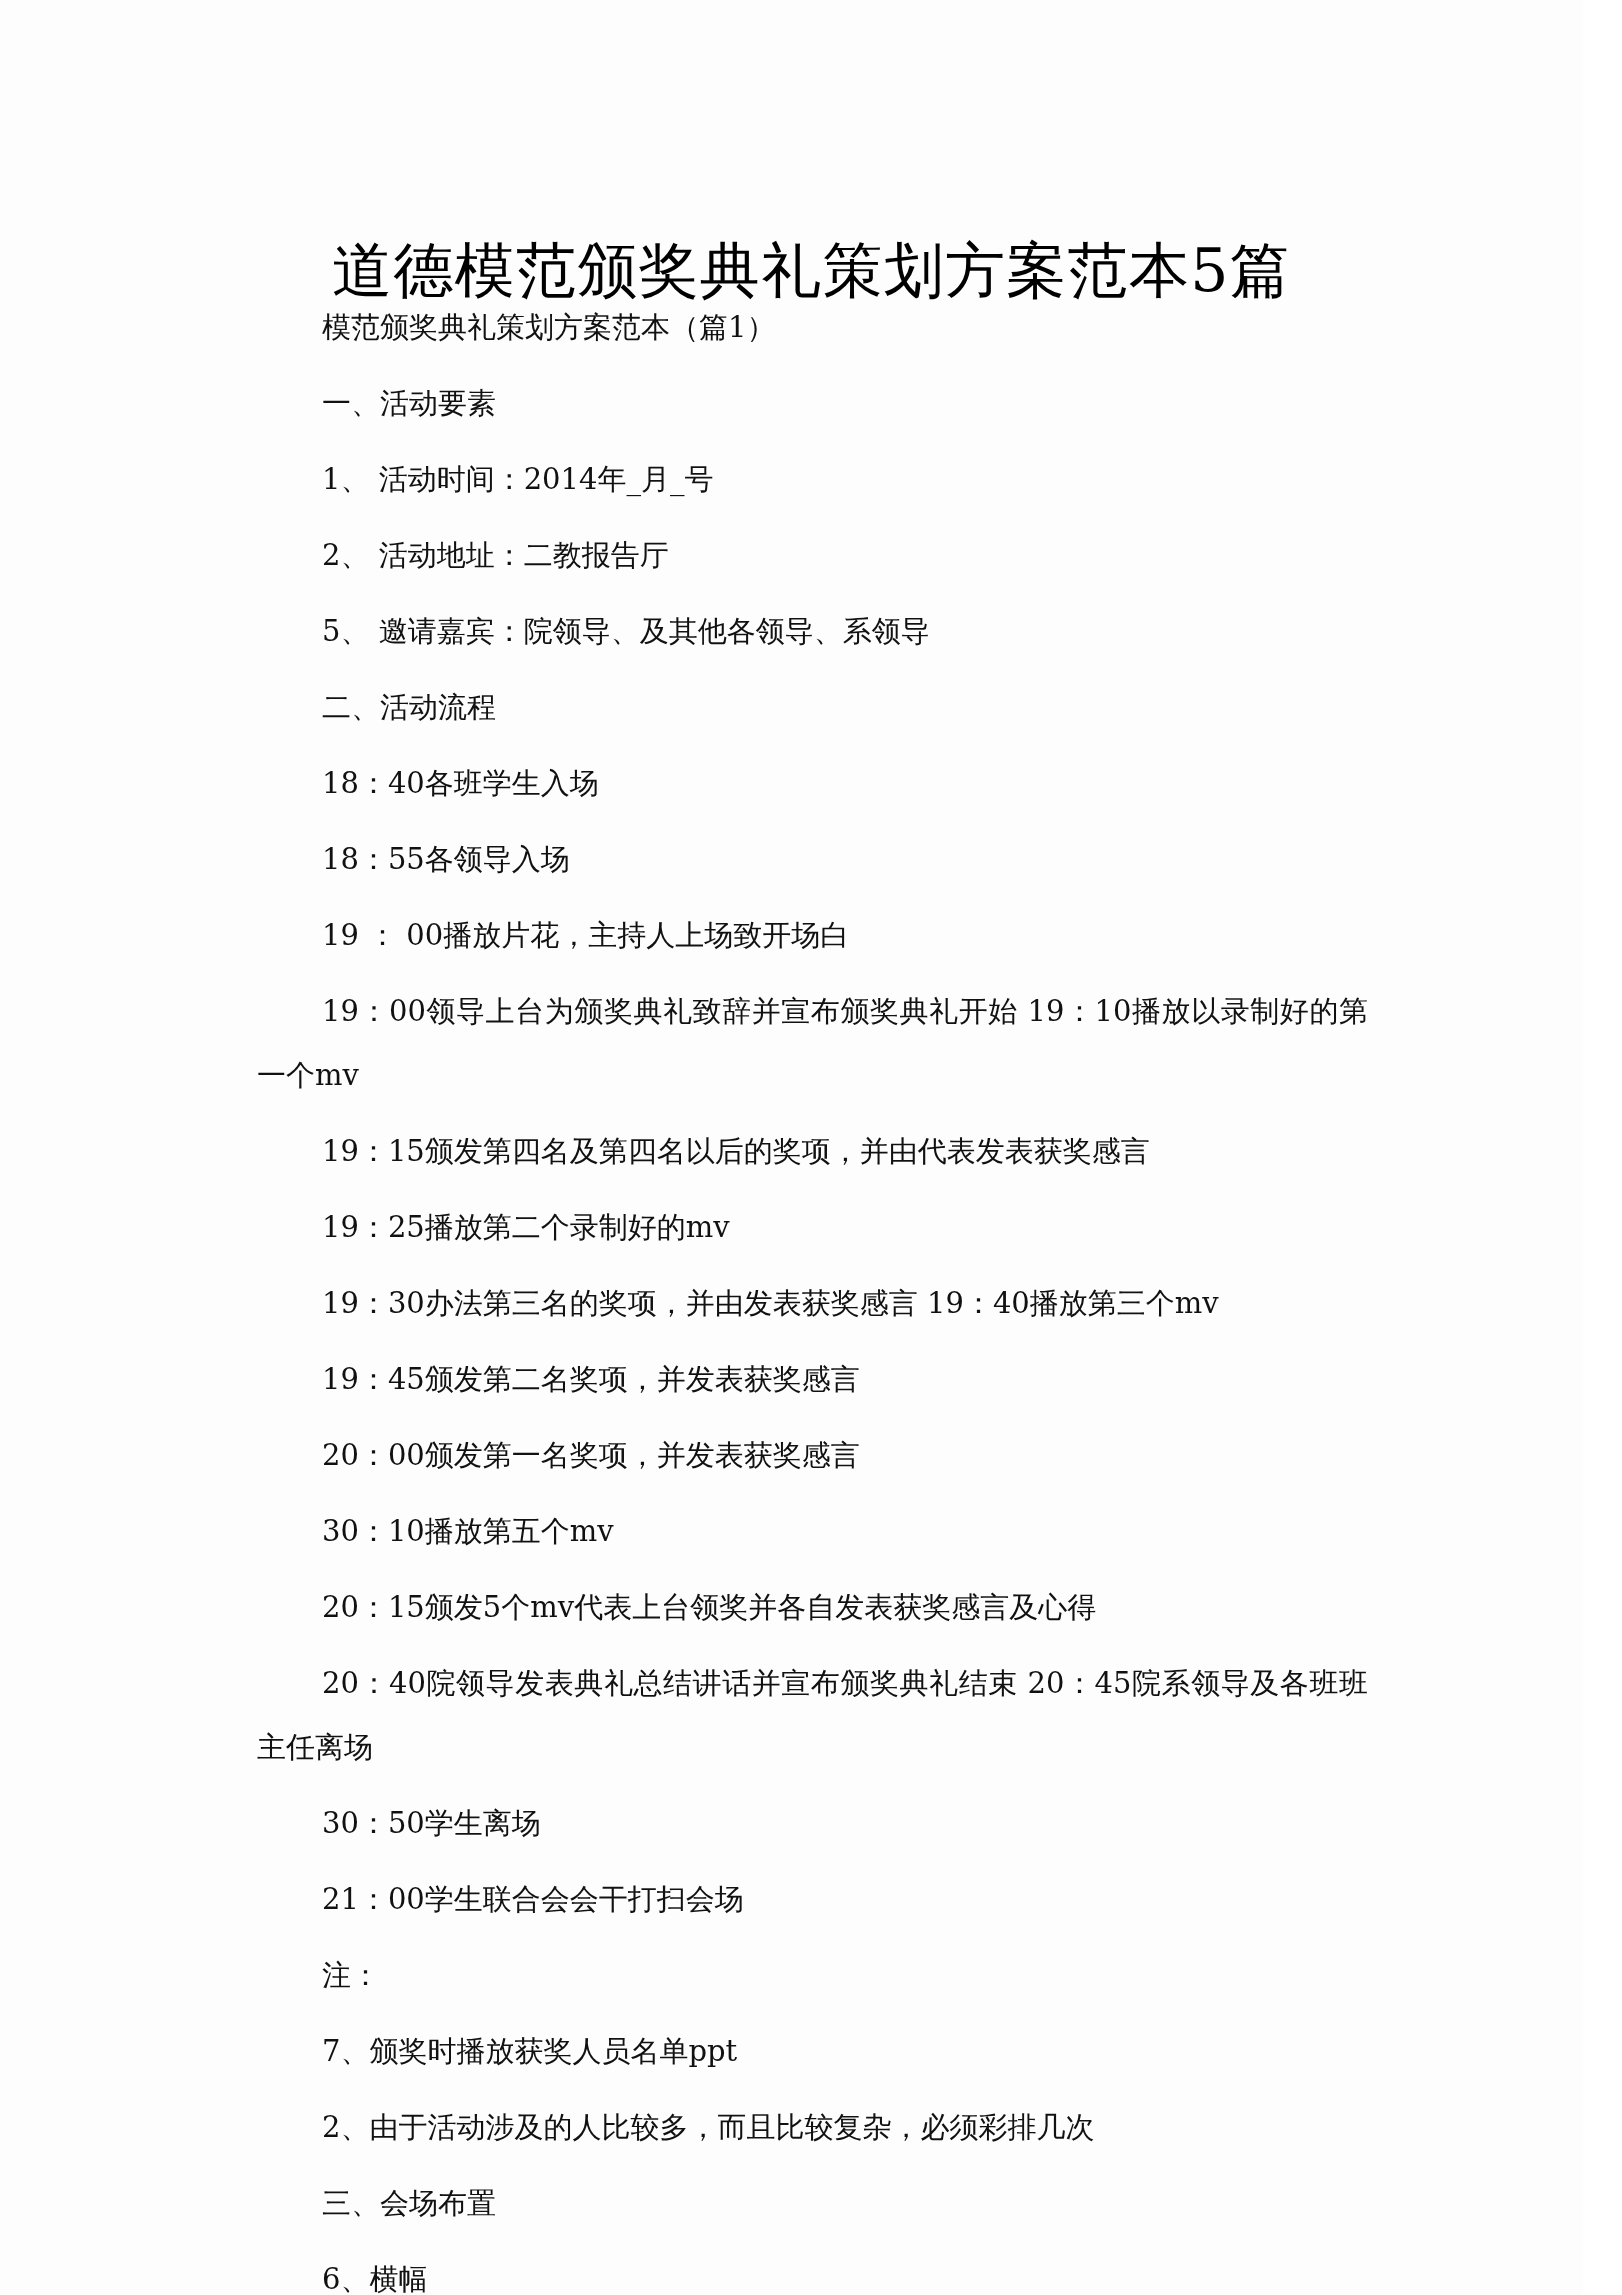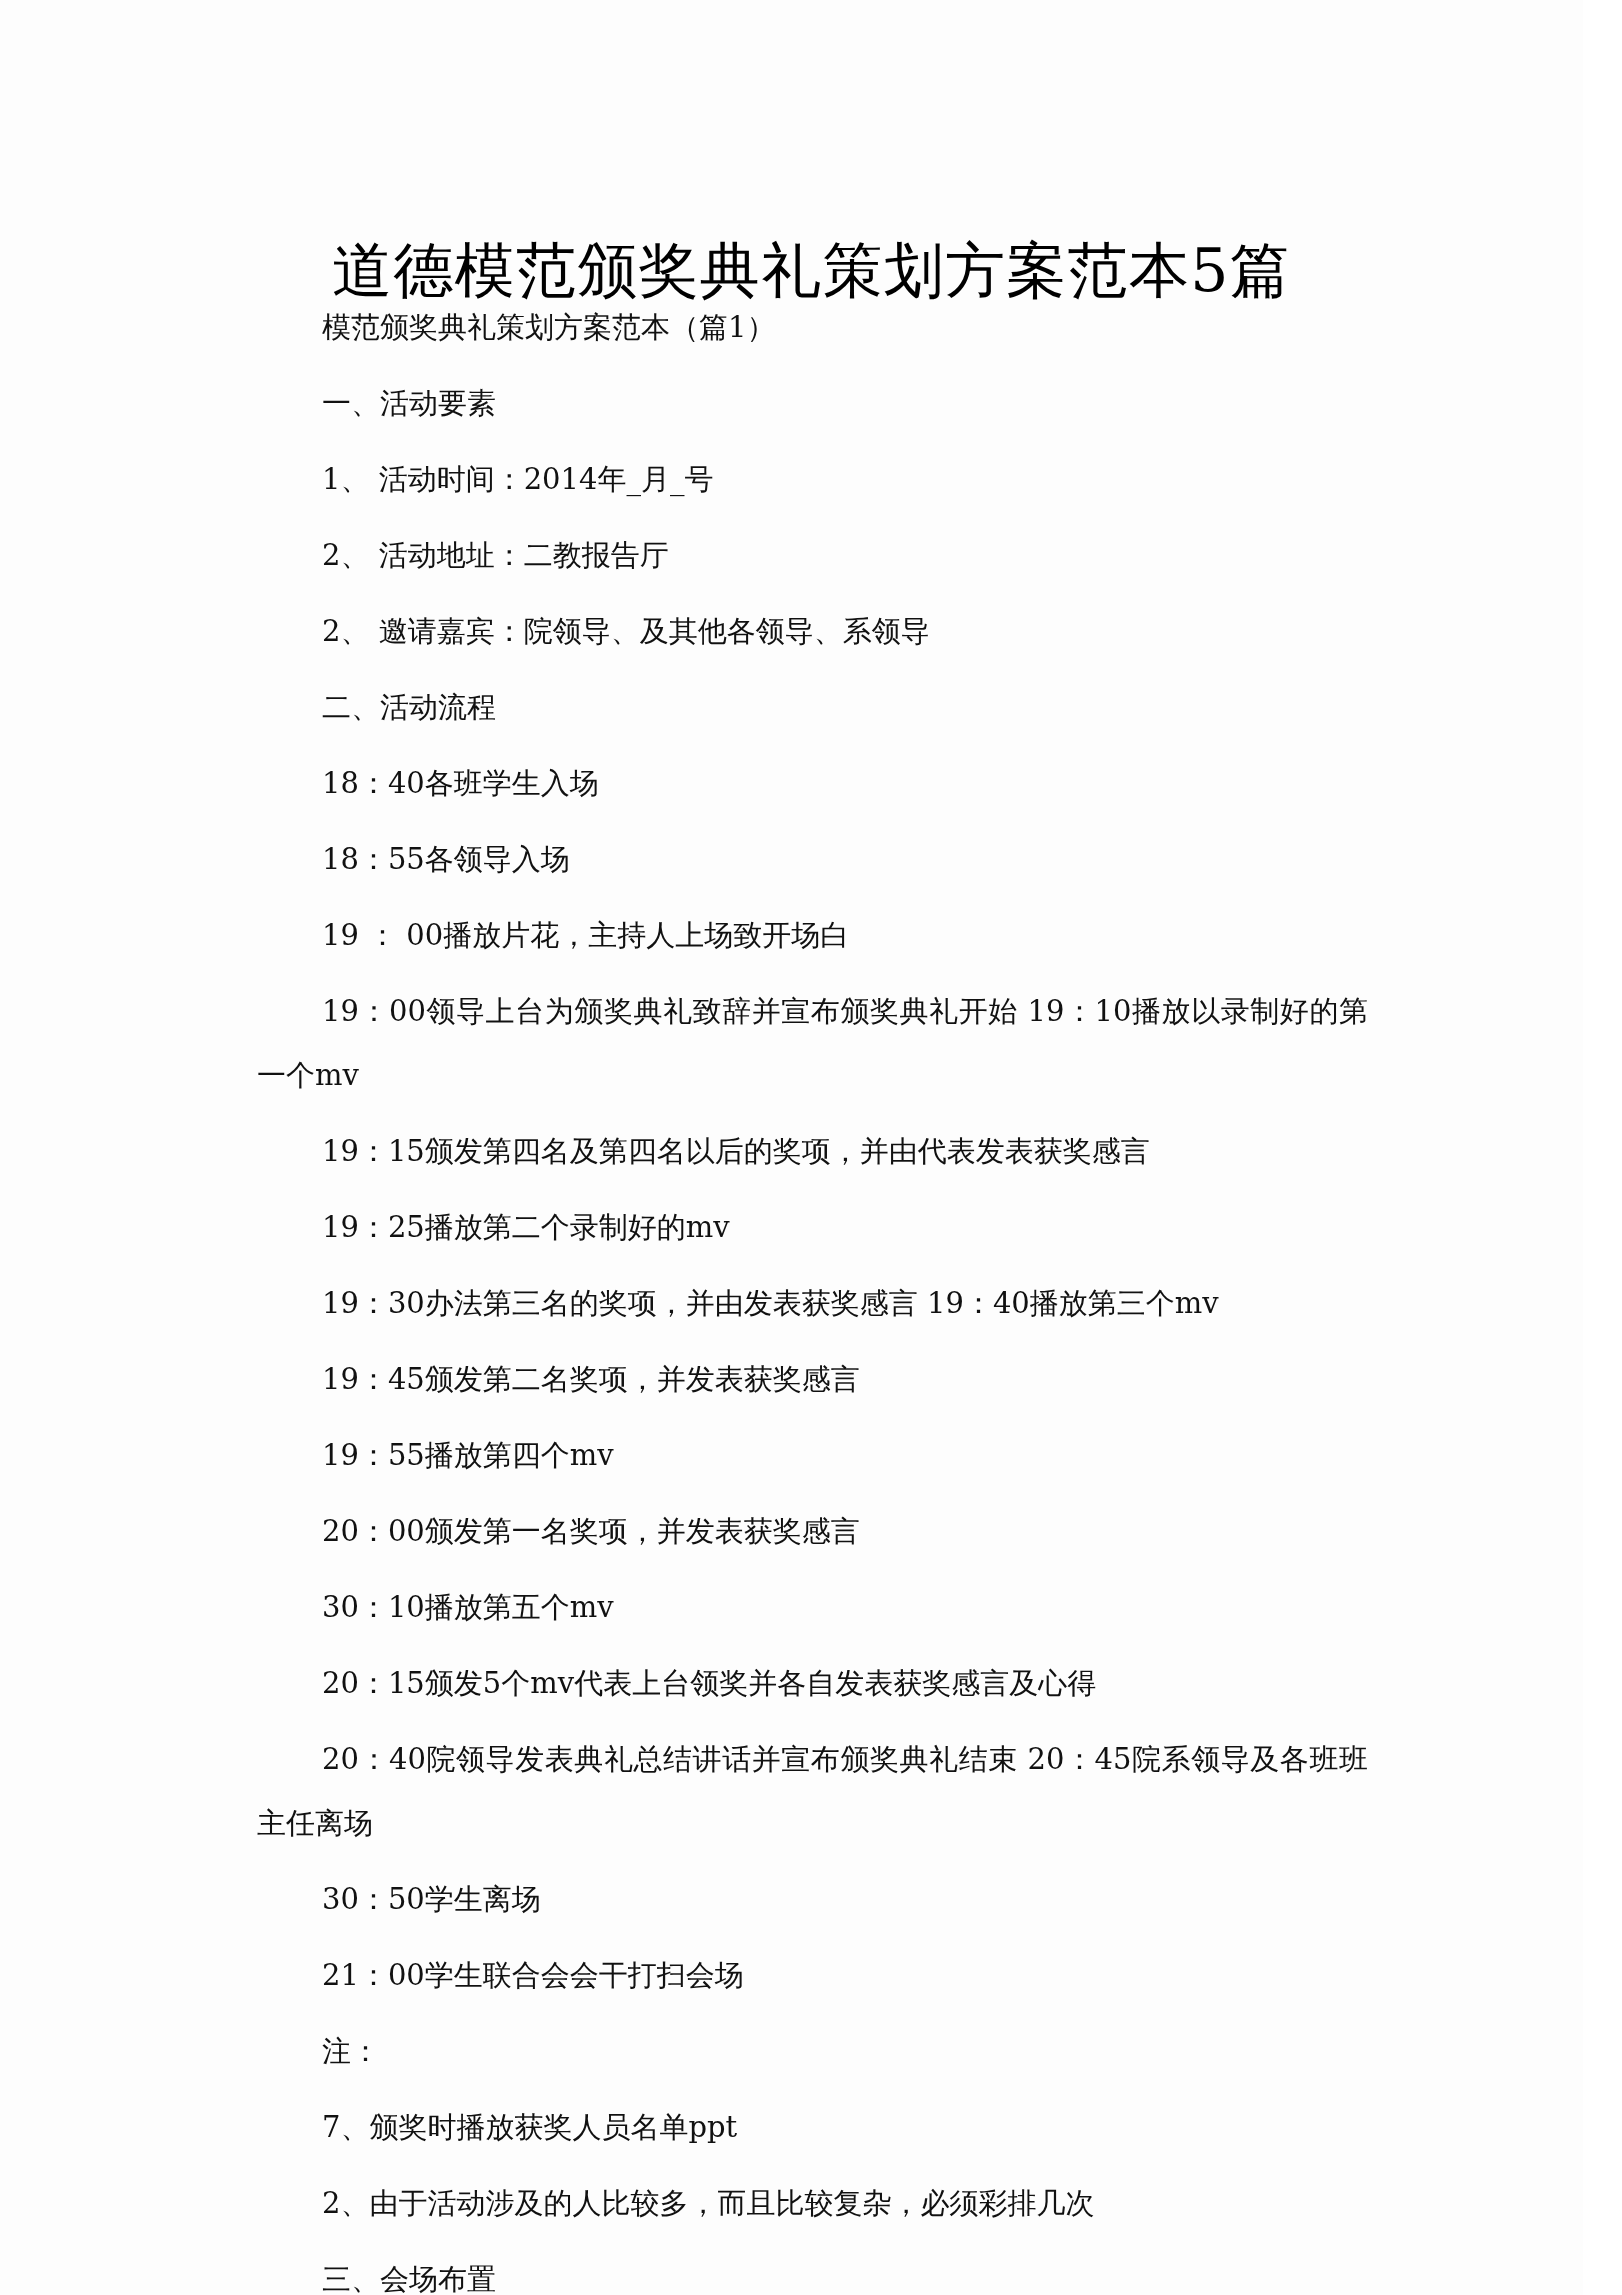--- a/index.html
+++ b/index.html
@@ -26,31 +26,30 @@
 </head>
 <body>
 
 <div class="page">
   <h1 class="title">道德模范颁奖典礼策划方案范本5篇</h1>
   <div class="body">
     <p>模范颁奖典礼策划方案范本（篇1）</p>
     <p>一、活动要素</p>
     <p>1、  活动时间：2014年_月_号</p>
     <p>2、  活动地址：二教报告厅</p>
-    <p>2、  邀请嘉宾：院领导、及其他各领导、系领导</p>
+    <p>5、  邀请嘉宾：院领导、及其他各领导、系领导</p>
     <p>二、活动流程</p>
     <p>18：40各班学生入场</p>
     <p>18：55各领导入场</p>
     <p>19 ： 00播放片花，主持人上场致开场白</p>
     <p>19：00领导上台为颁奖典礼致辞并宣布颁奖典礼开始 19：10播放以录制好的第一个mv</p>
     <p>19：15颁发第四名及第四名以后的奖项，并由代表发表获奖感言</p>
     <p>19：25播放第二个录制好的mv</p>
     <p>19：30办法第三名的奖项，并由发表获奖感言 19：40播放第三个mv</p>
     <p>19：45颁发第二名奖项，并发表获奖感言</p>
-    <p>19：55播放第四个mv</p>
     <p>20：00颁发第一名奖项，并发表获奖感言</p>
     <p>30：10播放第五个mv</p>
     <p>20：15颁发5个mv代表上台领奖并各自发表获奖感言及心得</p>
     <p>20：40院领导发表典礼总结讲话并宣布颁奖典礼结束 20：45院系领导及各班班主任离场</p>
     <p>30：50学生离场</p>
     <p>21：00学生联合会会干打扫会场</p>
     <p>注：</p>
     <p>7、颁奖时播放获奖人员名单ppt</p>
     <p>2、由于活动涉及的人比较多，而且比较复杂，必须彩排几次</p>
     <p>三、会场布置</p>

